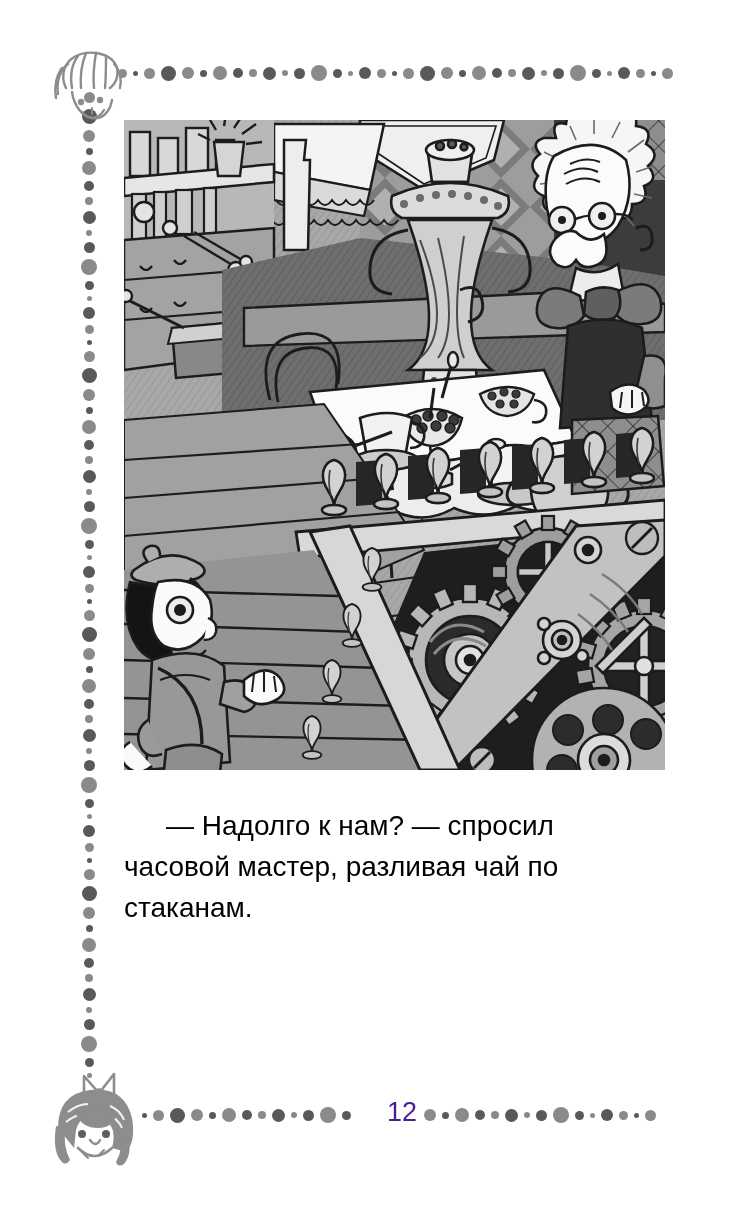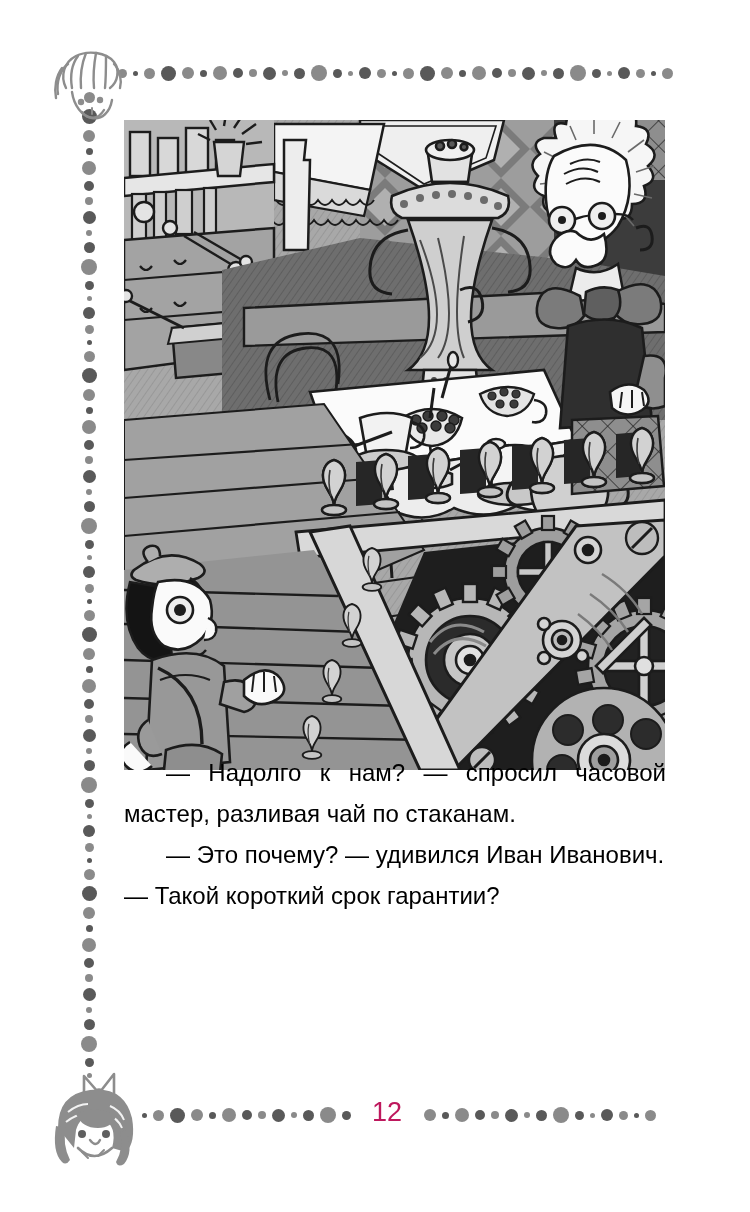--- a/index.html
+++ b/index.html
@@ -38,43 +38,43 @@
     height: 650px;
     background: #9a9a9a;
     overflow: hidden;
   }
   .ill-svg { display: block; width: 100%; height: 100%; }
 
   
   .bodytext {
     position: absolute;
     left: 124px;
-    top: 752px;
+    top: 805px;
     width: 542px;
-    font-size: 24px;
+    font-size: 28px;
     line-height: 41px;
     color: #000000;
     text-align: justify;
     text-justify: inter-word;
   }
   .bodytext p {
     margin: 0;
     text-indent: 42px;
   }
   .bodytext p:last-child { text-align: left; }
 
   
   .page-number {
     position: absolute;
     left: 357px;
     top: 1097px;
     width: 60px;
-    text-align: center;
+    text-align: right;
     font-size: 27px;
-    color: #be185d;
+    color: #4c1d95;
     font-family: "Liberation Sans", sans-serif;
   }
 </style>
 </head>
 <body>
 
 <div class="page">
 
   <div class="dot-row-top" id="dotRowTop">
       <div class="dot" style="width: 9px; height: 9px; background: rgb(138, 138, 138); left: 0px; top: 6.5px;"></div>
@@ -664,21 +664,20 @@
 
         <path d="M58 718 q22 -10 42 2 l-4 40 l-42 2z" fill="#e4e4e4" stroke="#1c1c1c" stroke-width="2.6"></path>
         <path d="M96 700 q34 -6 44 22 q-10 22 -36 20" fill="#cfcfcf" stroke="#1c1c1c" stroke-width="2.6"></path>
         <ellipse cx="148" cy="718" rx="22" ry="14" fill="#141414" stroke="#1c1c1c" stroke-width="2.4"></ellipse>
       </g>
     </svg>
   </div>
 
   <div class="bodytext">
     <p>— Надолго к нам? — спросил часовой мастер, разливая чай по стаканам.</p>
-    <p>— Это почему? — удивился Иван Иванович. — Такой короткий срок гарантии?</p>
   </div>
 
   <div class="face face-girl">
     <svg viewBox="0 0 112 104" width="112" height="104">
 
       <g fill="none" stroke="#8d8d8d" stroke-width="2.6" stroke-linejoin="round">
         <path d="M44 4 L58 20 L44 26 Z"></path>
         <path d="M74 2 L60 20 L74 26 Z"></path>
         <circle cx="59" cy="21" r="3.4"></circle>
       </g>

